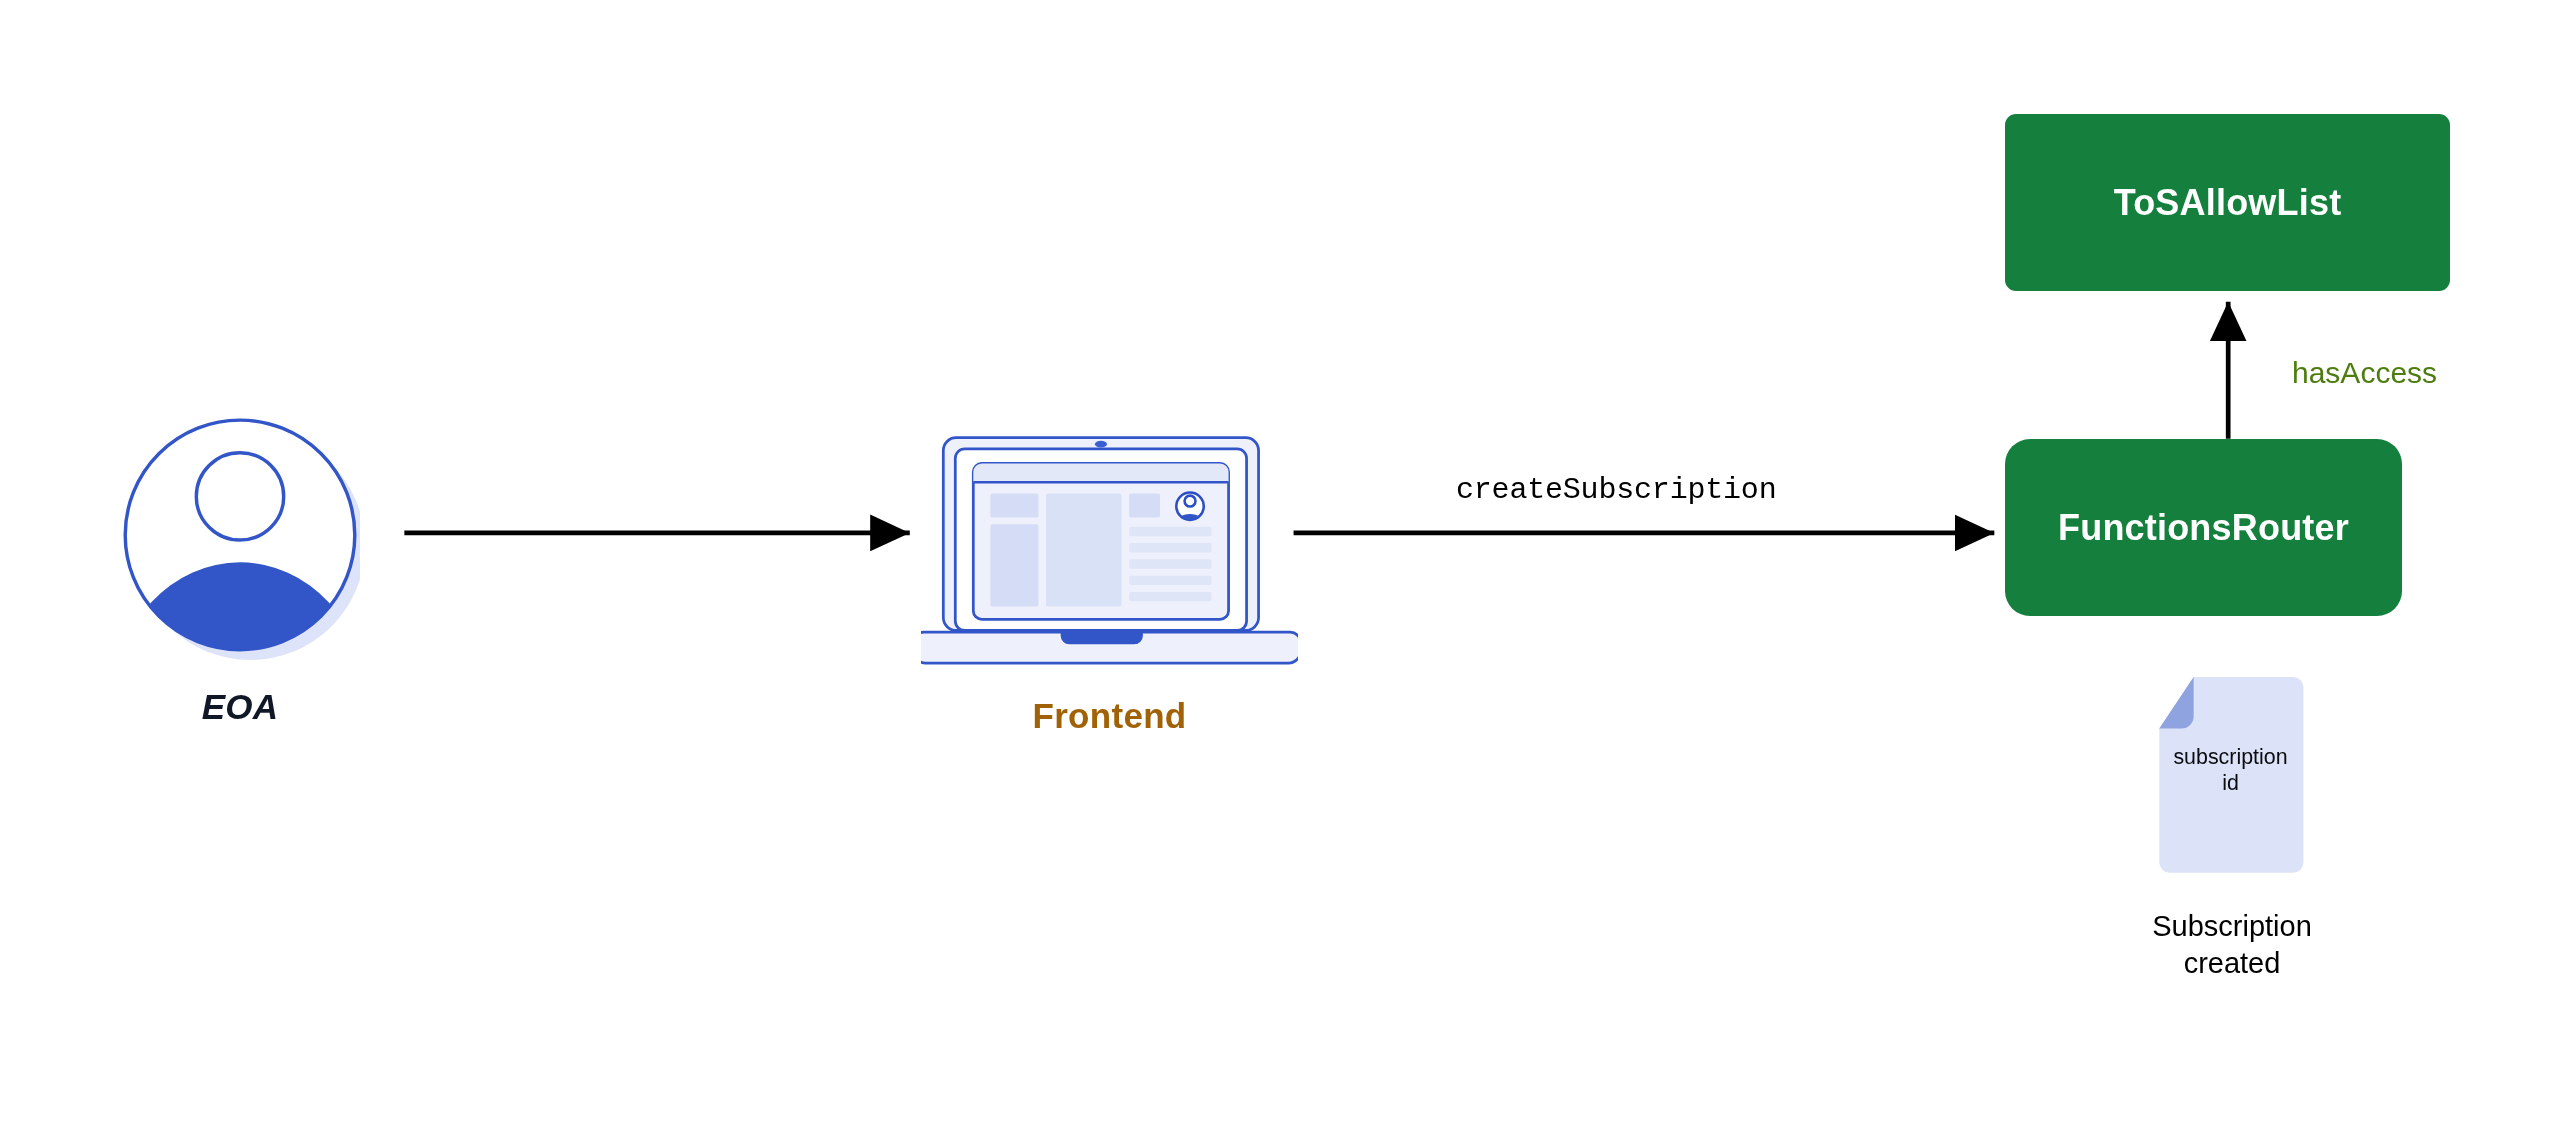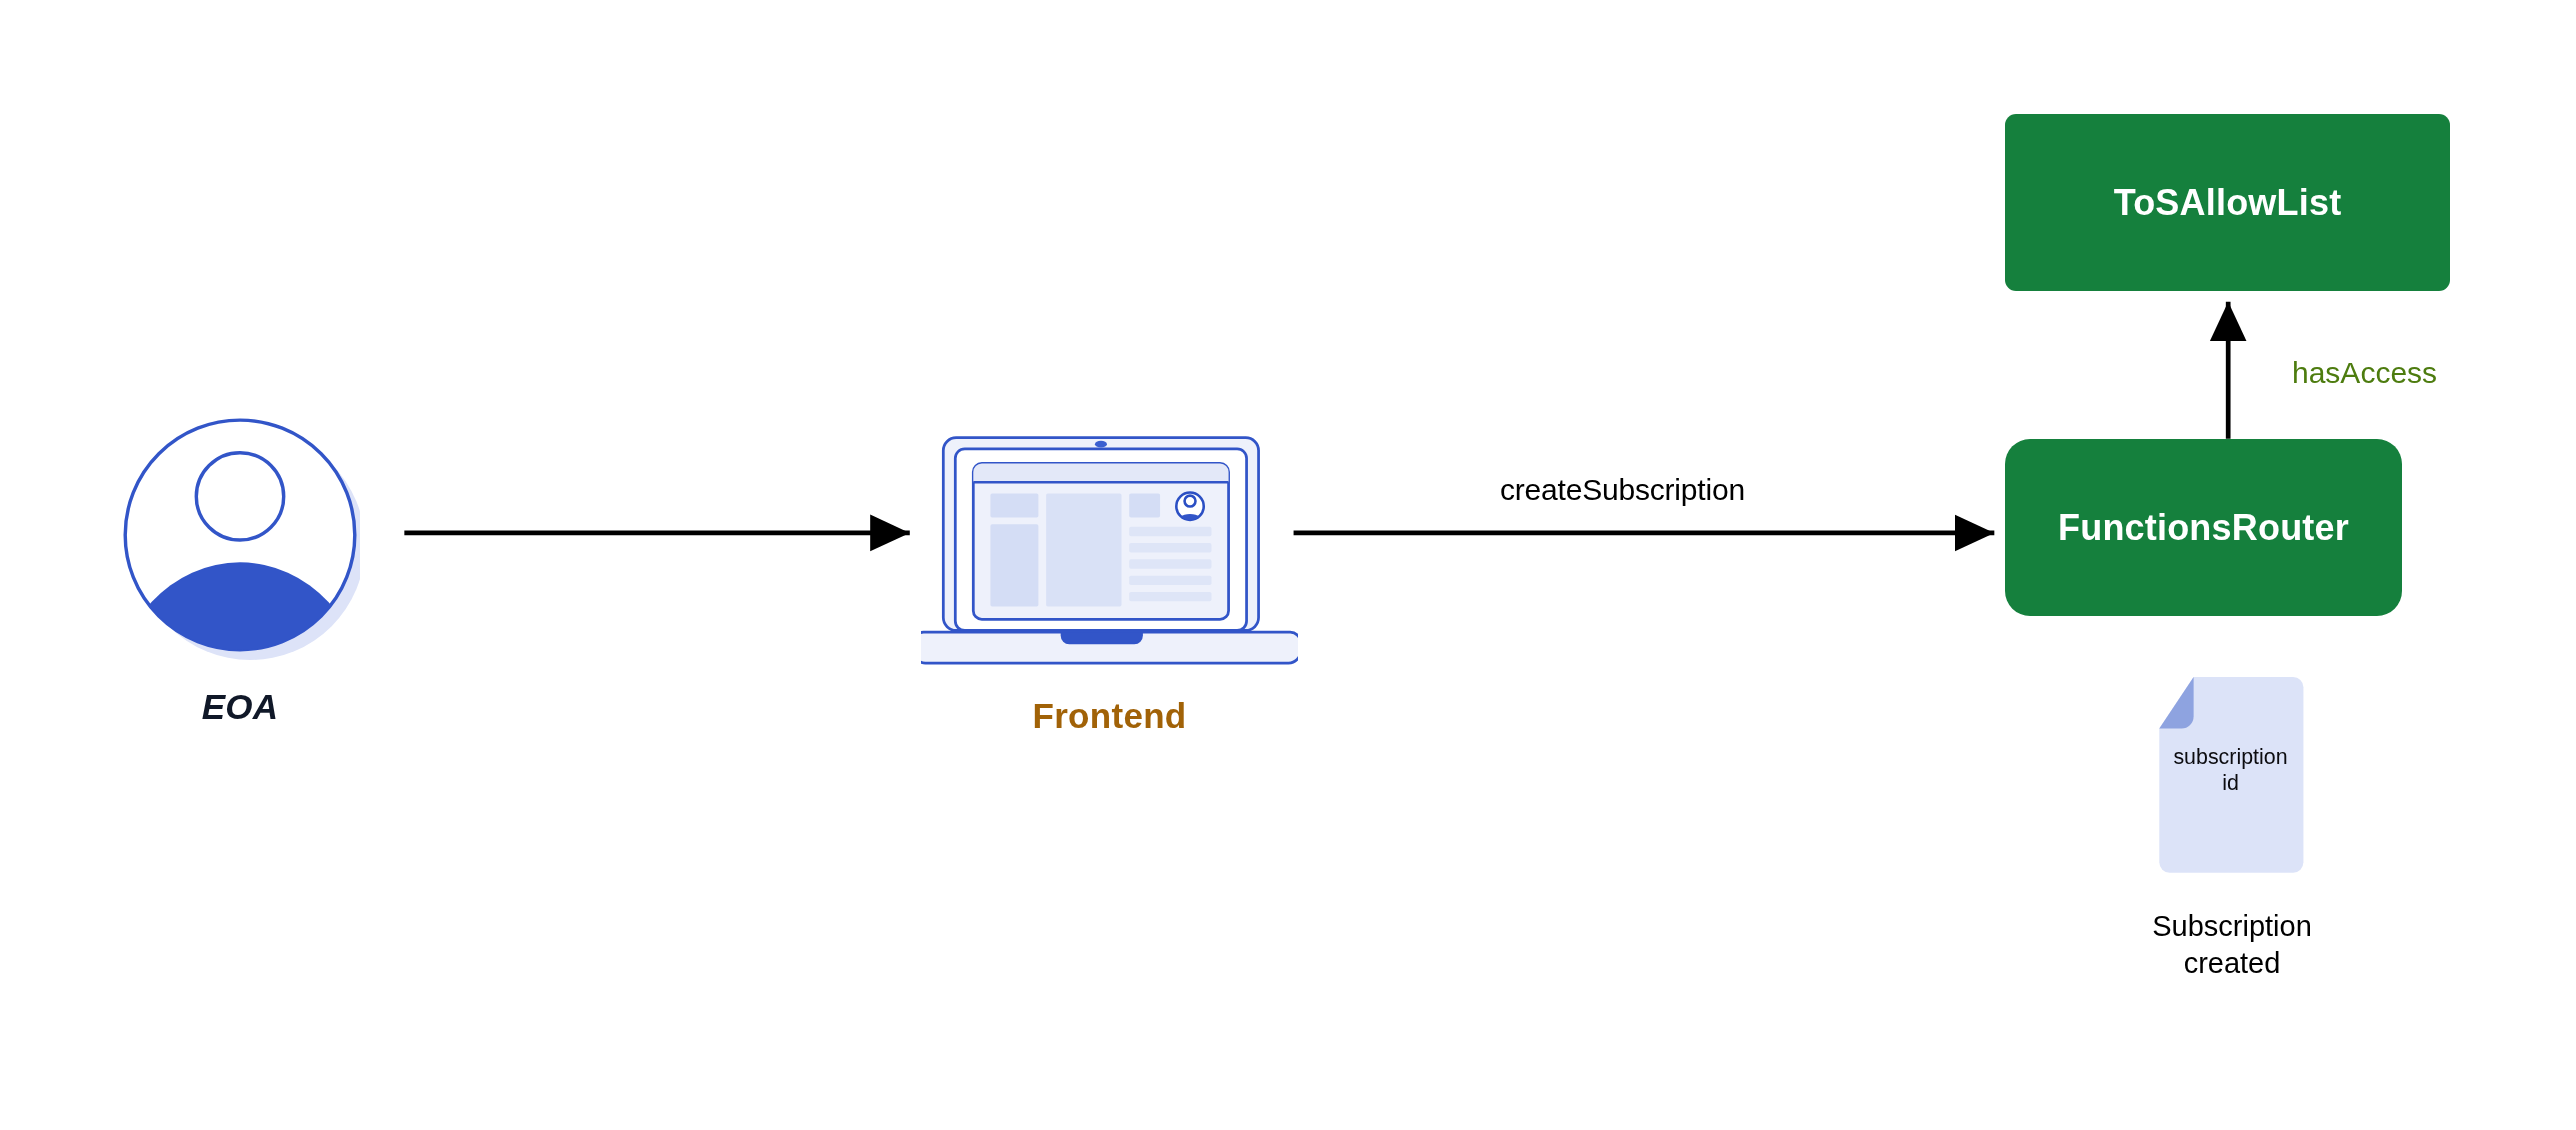--- a/index.html
+++ b/index.html
@@ -65,22 +65,22 @@
     text-align: center;
   }
   #tos-allowlist-box { left: 2005px; top: 114px; width: 445px; height: 177px; }
   #functions-router-box { left: 2005px; top: 439px; width: 397px; height: 177px; border-radius: 25px; }
 
   
   .arrow-svg { overflow: visible; }
 
   
   #create-subscription-label {
-    left: 1500px; top: 473px;
-    font-family: Liberation Sans, sans-serif;
+    left: 1456px; top: 473px;
+    font-family: Liberation Mono, monospace;
     font-size: 30px;
     color: #000000;
     white-space: nowrap;
     letter-spacing: -0.2px;
   }
   #has-access-label {
     left: 2260px; top: 356px;
     font-size: 30px;
     color: #4d7c0f;
     white-space: nowrap;

